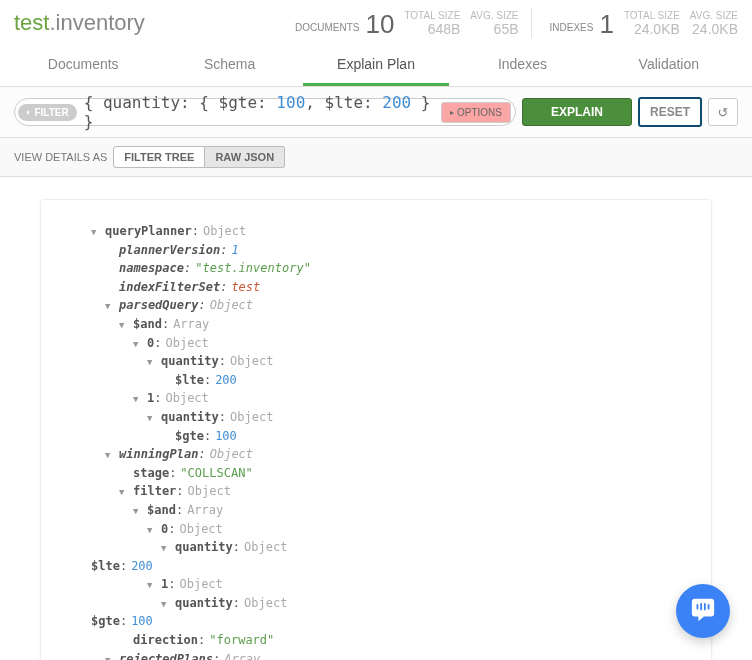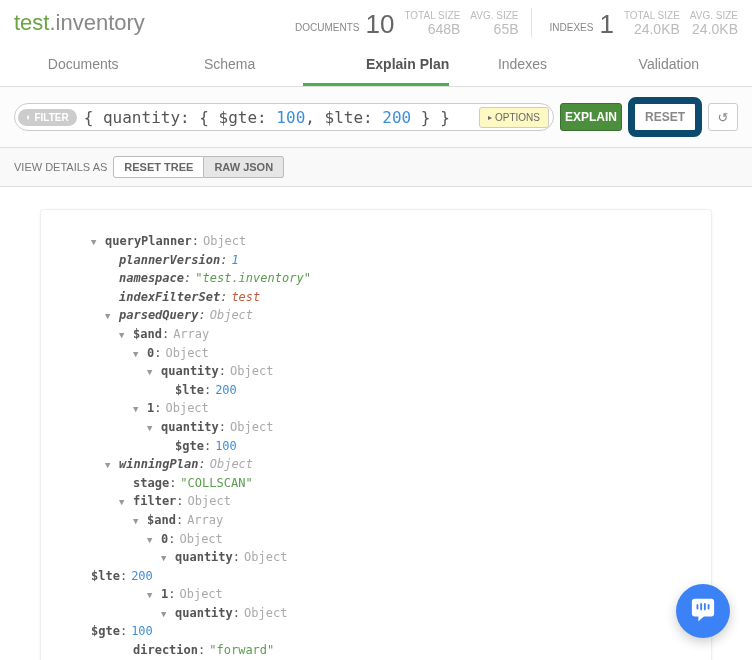--- a/index.html
+++ b/index.html
@@ -15,34 +15,34 @@
   .stat-main-label { font-size: 10px; color: #888; margin-bottom: 4px; }
   .stat-main-value { font-size: 26px; color: #666; font-weight: 300; line-height: 1; }
   .stat-small { text-align: right; }
   .stat-small-label { font-size: 10px; color: #bbb; }
   .stat-small-value { font-size: 14px; color: #bbb; }
   .vdiv { width: 1px; height: 30px; background: #e5e5e5; margin: 0 4px 0 12px; align-self: center; }
 
   
   .tabs { display: flex; border-bottom: 1px solid #ddd; padding: 0 10px; }
   .tab { flex: 1; text-align: center; padding: 12px 0 11px 0; font-size: 14px; color: #888; cursor: pointer; }
-  .tab.active { color: #555; border-bottom: 3px solid #4caf50; font-weight: 700; text-align: right; }
+  .tab.active { color: #555; border-bottom: 3px solid #4caf50; font-weight: 400; }
 
   
   .filter-row { display: flex; align-items: center; padding: 10px 14px; gap: 6px; border-bottom: 1px solid #ddd; background: #fcfcfc; }
   .filter-wrap { flex: 1; display: flex; align-items: center; border: 1px solid #ccc; border-radius: 14px; background: #fff; padding: 2px 2px 2px 2px; height: 28px; }
   .filter-badge { background: #ccc; color: #fff; font-size: 10px; font-weight: 600; padding: 3px 8px; border-radius: 11px; margin-left: 1px; margin-right: 7px; display:flex; align-items:center; gap:3px;}
   .filter-badge::before { content:"◐"; font-size:9px;}
   .filter-input { flex: 1; border: none; outline: none; font-family: Menlo, Consolas, monospace; font-size: 16px; color: #555; background: transparent; }
   .filter-input .num { color: #3f8ed6; }
   .filter-input .key { color: #555; }
-  .options-btn { border: 1px solid #ccc; background: #fef9c3; font-size: 10px; color: #666; padding: 4px 8px; border-radius: 3px; margin-right:2px; cursor:pointer; display:flex; align-items:center; gap:3px;}
+  .options-btn { border: 1px solid #ccc; background: #fca5a5; font-size: 10px; color: #666; padding: 4px 8px; border-radius: 3px; margin-right:2px; cursor:pointer; display:flex; align-items:center; gap:3px;}
   .options-btn::before { content:"▸"; font-size:8px;}
-  .explain-btn { background: #4b8e3b; color: #fff; border: 1px solid #3b7030; border-radius: 3px; font-size: 12px; font-weight: 600; padding: 6px 4px; cursor: pointer; }
-  .reset-btn { background: #fff; color: #888; border: 7px solid #0c4a6e; border-radius: 8px; font-size: 12px; font-weight: 600; padding: 6px 10px; cursor: pointer; }
+  .explain-btn { background: #4b8e3b; color: #fff; border: 1px solid #3b7030; border-radius: 3px; font-size: 12px; font-weight: 600; padding: 6px 28px; cursor: pointer; }
+  .reset-btn { background: #fff; color: #888; border: 2px solid #0c4a6e; border-radius: 3px; font-size: 12px; font-weight: 600; padding: 6px 10px; cursor: pointer; }
   .history-btn { background: #fff; border: 1px solid #ccc; border-radius: 3px; width: 30px; height: 28px; cursor: pointer; color:#888; font-size:13px;}
 
   
   .view-row { display: flex; align-items: center; padding: 8px 14px; border-bottom: 1px solid #ddd; font-size: 11px; color: #777; background:#f9f9f9;}
   .view-row .seg { display: flex; margin-left: 6px; }
   .seg-btn { border: 1px solid #bbb; background: #fff; color: #666; font-size: 11px; font-weight: 600; padding: 4px 10px; cursor: pointer; }
   .seg-btn:first-child { border-radius: 3px 0 0 3px; }
   .seg-btn:last-child { border-radius: 0 3px 3px 0; border-left: none; }
   .seg-btn.active { background: #e6e6e6; }
 
@@ -125,21 +125,21 @@
     <button class="options-btn">OPTIONS</button>
   </div>
   <button class="explain-btn">EXPLAIN</button>
   <button class="reset-btn">RESET</button>
   <button class="history-btn">↺</button>
 </div>
 
 <div class="view-row">
   <span>VIEW DETAILS AS</span>
   <div class="seg" id="seg">
-      <button class="seg-btn">RESET TREE</button>
+      <button class="seg-btn">FILTER TREE</button>
       <button class="seg-btn active">RAW JSON</button>
     </div>
 </div>
 
 <div class="content">
   <div class="json-panel" id="tree">
       <div class="tree-line indent-1"><span class="caret open"></span><span class="k">queryPlanner</span><span class="colon">:</span><span class="t-type">Object</span></div>
       <div class="tree-line indent-2"><span class="caret none"></span><span class="k">plannerVersion</span><span class="colon">:</span><span class="t-num">1</span></div>
       <div class="tree-line indent-2"><span class="caret none"></span><span class="k">namespace</span><span class="colon">:</span><span class="t-str">"test.inventory"</span></div>
       <div class="tree-line indent-2"><span class="caret none"></span><span class="k">indexFilterSet</span><span class="colon">:</span><span class="t-bool">test</span></div>

